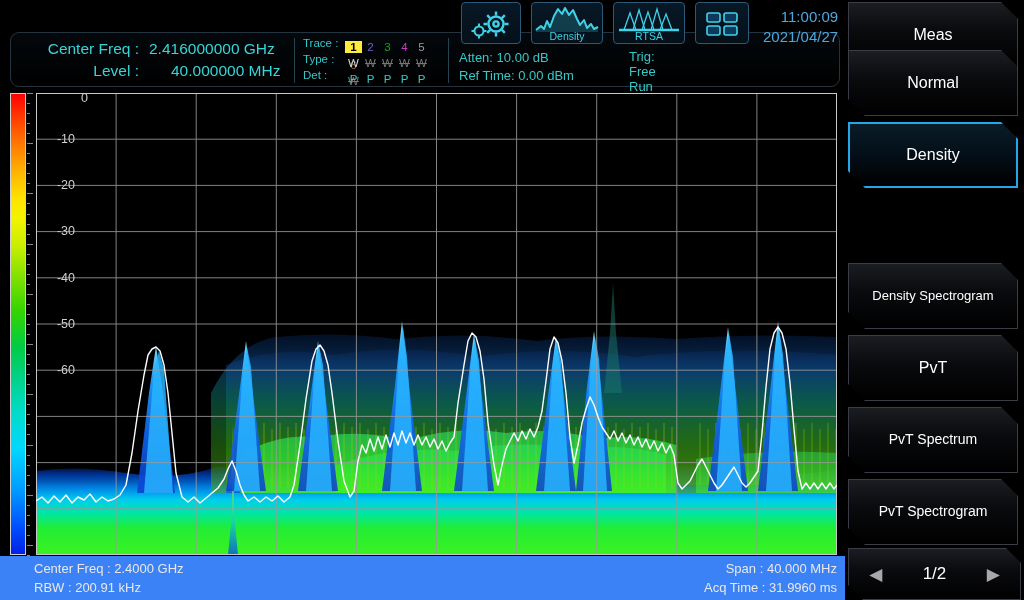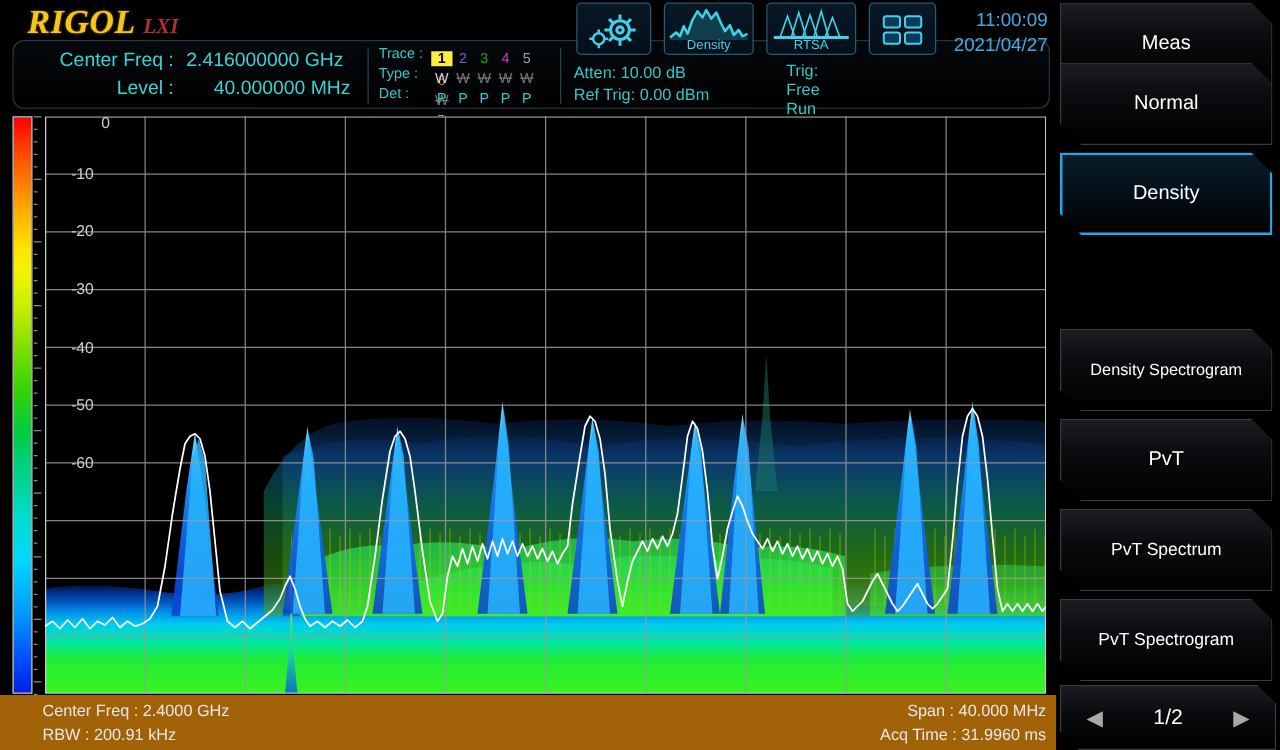--- a/index.html
+++ b/index.html
@@ -112,21 +112,21 @@
     overflow: hidden;
   }
   #graph svg { display: block; }
 
   .ylab {
     position: absolute; text-align: right; width: 30px;
     font-size: 12.5px; color: #cfcfcf;
   }
 
   
-  #botbar { position: absolute; left: 0; top: 556px; width: 845px; height: 44px; background:#a16207; }
+  #botbar { position: absolute; left: 0; top: 556px; width: 845px; height: 44px; background:#3b82f6; }
   .bb-line { position: absolute; font-size: 13px; color: #e8e8e8; }
   #bb-cf  { left: 34px;  top: 5px; }
   #bb-rbw { left: 34px;  top: 24px; }
   .bb-right { position: absolute; right: 8px; text-align: right; }
 
   
   #sidemenu { position: absolute; left: 845px; top: 0; width: 179px; height: 600px; background: #000; }
   .mbtn {
     position: absolute; left: 3px; width: 170px; height: 66px;
     background: linear-gradient(180deg,#1b1d22 0%,#0a0b0e 42%,#000 100%);
@@ -157,23 +157,20 @@
   }
   .arrow { color: #a8a8a8; font-size: 17px; }
 </style>
 </head>
 <body>
 
 <div id="app">
 
   <div id="topbar">
 
-    <div class="brand">
-      <span class="brand-rigol">RIGOL</span><span class="brand-lxi">LXI</span>
-    </div>
 
     <div id="infopanel">
       <div class="ip-label" id="cf-label">Center Freq :</div>
       <div class="ip-value" id="cf-value">2.416000000 GHz</div>
       <div class="ip-label" id="sp-label">Level :</div>
       <div class="ip-value" id="sp-value">40.000000 MHz</div>
 
       <div class="vdiv" style="left:283px; top:5px; height:45px;"></div>
       <div class="vdiv" style="left:437px; top:5px; height:45px;"></div>
 
@@ -193,21 +190,21 @@
         <div class="tr-row" style="top:32px;">
           <span class="tr-key">Det :</span>
           <span class="tr-cells">
             <span class="tr-cell tdet">P</span><span class="tr-cell tdet">P</span><span class="tr-cell tdet">P</span><span class="tr-cell tdet">P</span><span class="tr-cell tdet">P</span><span class="tr-cell tdet">P</span>
           </span>
         </div>
       </div>
 
       <div id="attenblock">
         <div class="at-line">Atten: 10.00 dB</div>
-        <div class="at-line">Ref Trig: 0.00 dBm</div>
+        <div class="at-line">Ref Time: 0.00 dBm</div>
         <div id="trigtext">Trig: Free Run</div>
       </div>
     </div>
 
     <div class="tbtn" id="tbtn-setup">
       <svg width="52" height="38" viewBox="0 0 52 38">
         <g fill="none" stroke="#3fd2e8" stroke-width="2.4">
           <circle cx="31" cy="19" r="7.5"></circle>
           <circle cx="31" cy="19" r="2.6"></circle>
           <path d="M31 6.5v4M31 27.5v4M18.5 19h4M39.5 19h4M22.2 10.2l2.9 2.9M36.9 24.9l2.9 2.9M39.8 10.2l-2.9 2.9M25.1 24.9l-2.9 2.9"></path>

